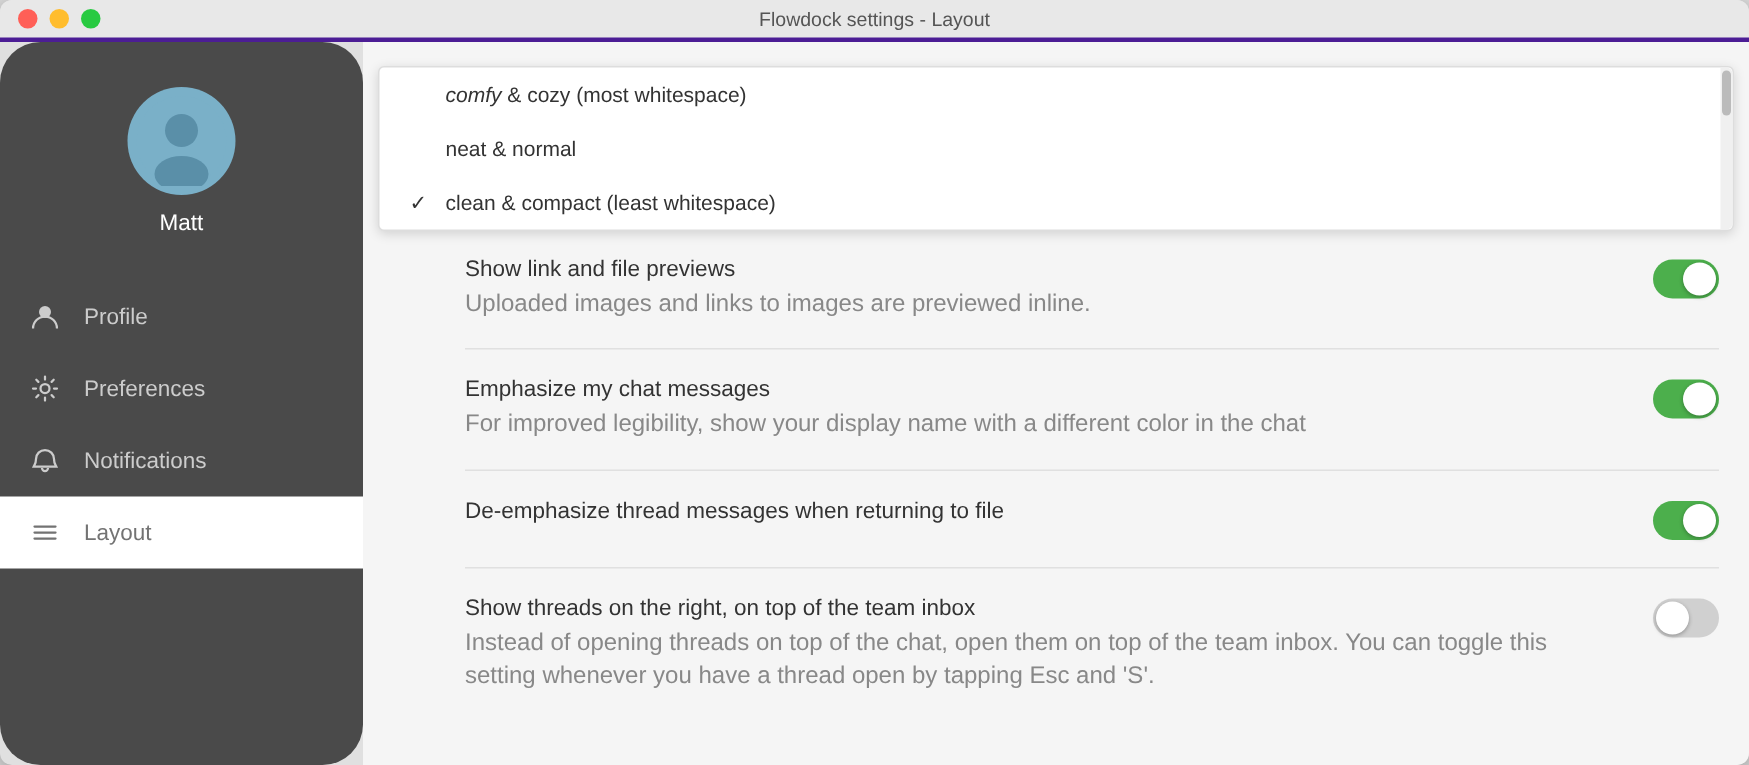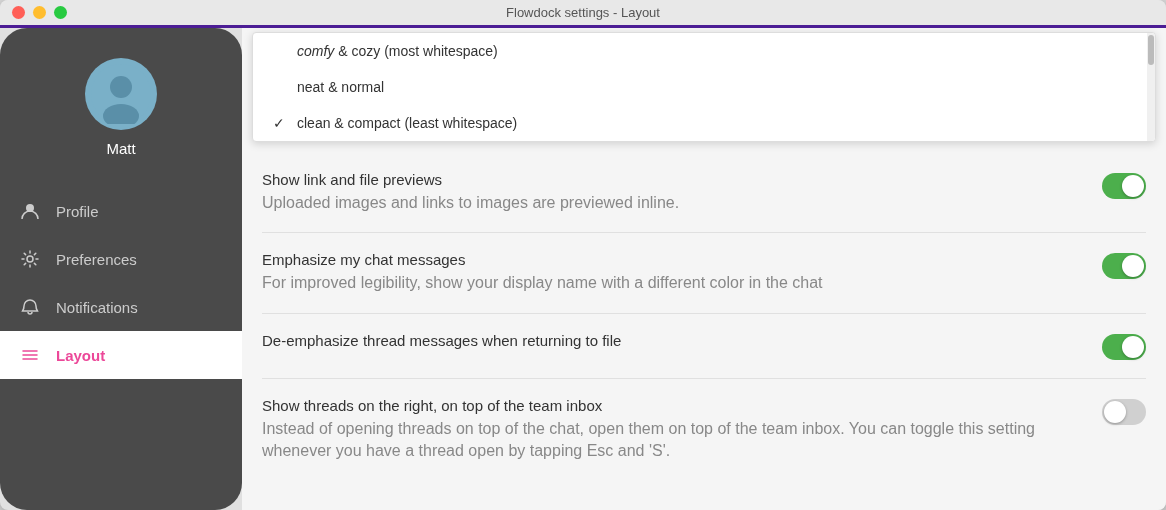--- a/index.html
+++ b/index.html
@@ -118,22 +118,21 @@
       padding: 14px 20px;
       cursor: pointer;
       color: #cccccc;
       font-size: 15px;
       gap: 16px;
       transition: background 0.1s;
     }
 
     .nav-item.active {
       background: #ffffff;
-      color: #ec4899;
-      font-weight: bold;
+      color: #737373;
     }
 
     .nav-icon {
       width: 20px;
       height: 20px;
       display: flex;
       align-items: center;
       justify-content: center;
       flex-shrink: 0;
     }
@@ -151,21 +150,21 @@
       position: absolute;
       top: 0;
       left: 0;
       right: 0;
       bottom: 0;
       z-index: 10;
     }
 
     .dropdown-menu {
       position: absolute;
-      top: 4px;
+      top: 16px;
       left: 10px;
       right: 10px;
       background: white;
       border: 1px solid #ddd;
       border-radius: 4px;
       box-shadow: 0 2px 8px rgba(0,0,0,0.15);
       z-index: 20;
     }
 
     .dropdown-item {
@@ -215,20 +214,21 @@
       padding: 10px 20px;
       margin-top: 115px;
     }
 
     .setting-row {
       display: flex;
       align-items: flex-start;
       justify-content: flex-end;
       padding: 18px 0;
       border-bottom: 1px solid #e0e0e0;
+      margin-left: 48px;
     }
 
     .setting-row:last-child {
       border-bottom: none;
     }
 
     .setting-text {
       flex: 1;
       padding-right: 20px;
     }

